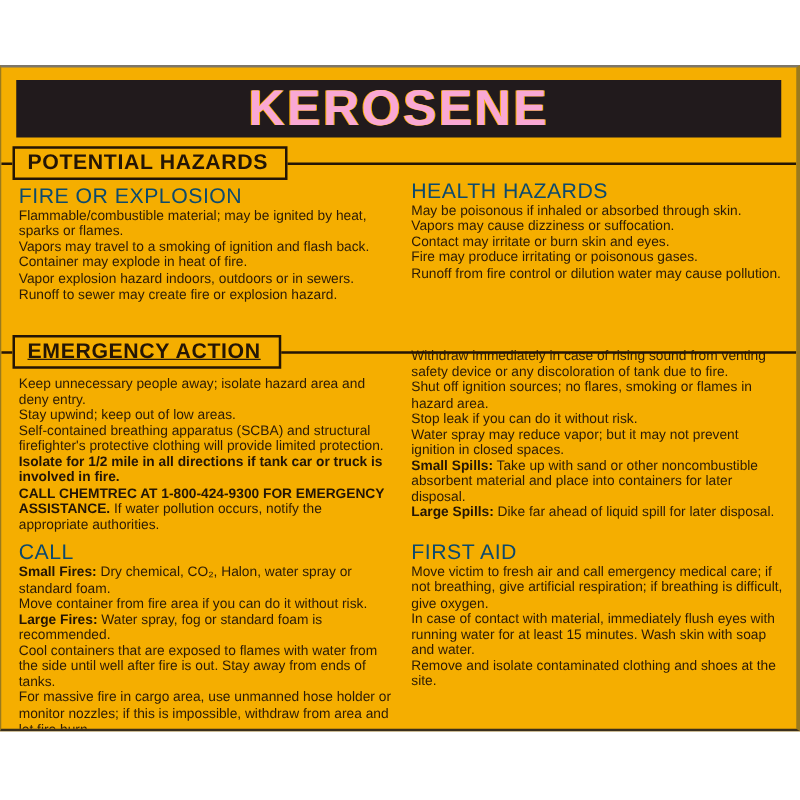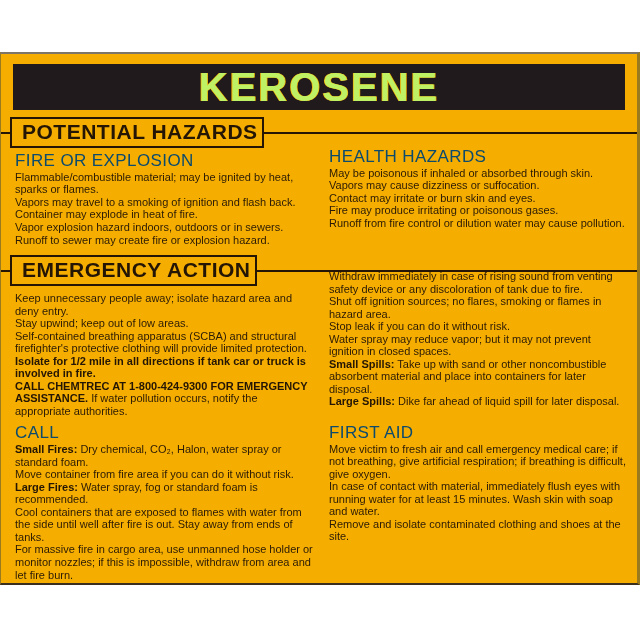--- a/index.html
+++ b/index.html
@@ -16,30 +16,30 @@
     color:#2b1a06;
     overflow:hidden;
   }
 
   .banner {
     margin:10px 12px 7px 12px; height:46px;
     background:#211a1c;
     display:flex; align-items:center; justify-content:center;
   }
   .banner .title {
-    color:#bef264; font-size:40px; font-weight:bold; letter-spacing:2px;
+    color:#f9a8d4; font-size:40px; font-weight:bold; letter-spacing:2px;
     text-shadow:0.8px 0 0 #F5AE00, -0.8px 0 0 #F5AE00;
   }
 
   .hdr-row { display:flex; align-items:center; margin:2px 0 0 0; }
   .hdr-tick { width:9px; height:2px; background:#241505; }
   .hdr-box {
     border:2px solid #241505; background:#F5AE00;
-    padding:1px 4px 2px 10px;
-    font-size:21px; font-weight:bold; letter-spacing:0.5px; color:#241505;
+    padding:1px 14px 2px 10px;
+    font-size:17px; font-weight:bold; letter-spacing:0.5px; color:#241505;
     white-space:nowrap;
   }
   .hdr-line { flex:1; height:2px; background:#241505; margin-right:0px; }
 
   .cols { display:grid; grid-template-columns:300px 1fr; column-gap:14px; padding:3px 10px 0 14px; }
   .col { min-width:0; }
   .col.right1 { margin-top:-4px; }
   .col.right2 { margin-top:-22px; }
 
   h3.sec-heading {
@@ -85,21 +85,21 @@
         <div class="paras">
             <p class="para"><span>May be poisonous if inhaled or absorbed through skin.</span></p>
             <p class="para"><span>Vapors may cause dizziness or suffocation.</span></p>
             <p class="para"><span>Contact may irritate or burn skin and eyes.</span></p>
             <p class="para"><span>Fire may produce irritating or poisonous gases.</span></p>
             <p class="para"><span>Runoff from fire control or dilution water may cause pollution.</span></p>
           </div>
       </div>
     </div>
 
-    <div class="hdr-row" style="margin-top:9px;">
+    <div class="hdr-row" style="margin-top:26px;text-decoration:underline;">
       <span class="hdr-tick"></span>
       <span class="hdr-box">EMERGENCY ACTION</span>
       <span class="hdr-line"></span>
     </div>
 
     <div class="cols" style="padding-top:6px;">
       <div class="col">
         <div class="paras">
             <p class="para"><span>Keep unnecessary people away; isolate hazard area and deny entry.</span></p>
             <p class="para"><span>Stay upwind; keep out of low areas.</span></p>

